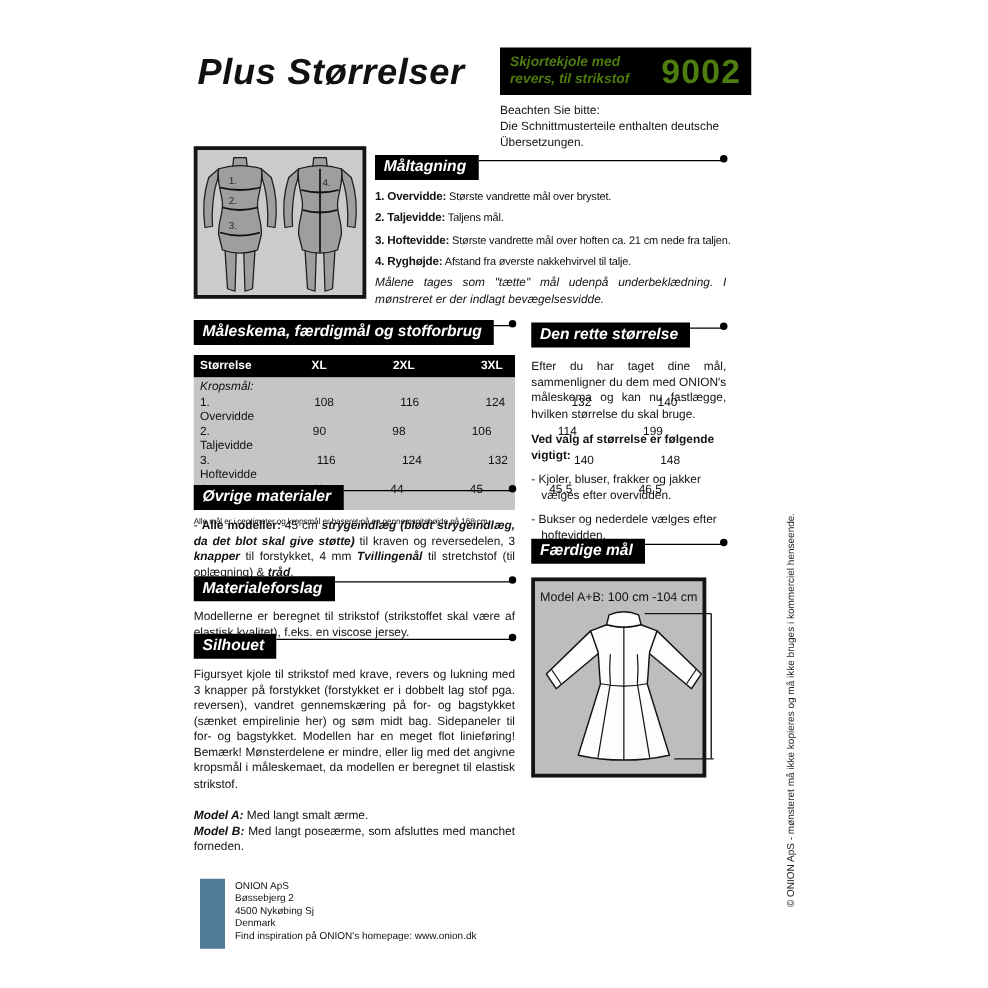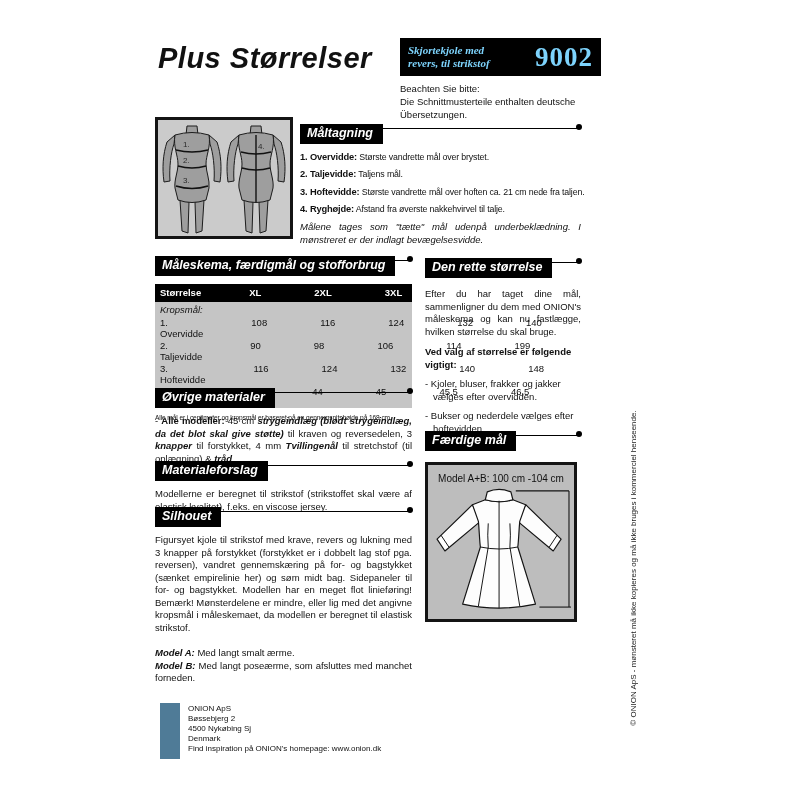--- a/index.html
+++ b/index.html
@@ -3,21 +3,21 @@
 <meta charset="utf-8">
 <style>
   html,body{margin:0;padding:0;background:#fff;}
   .page{position:relative;width:790px;height:790px;background:#ffffff;overflow:hidden;
         font-family:"Liberation Sans",sans-serif;color:#111;}
 
   
   .title{position:absolute;left:158px;top:42px;font-size:29px;font-weight:bold;
          font-style:italic;letter-spacing:0.5px;}
   .pattern-box{position:absolute;left:400px;top:38px;width:201px;height:38px;
-               background:#000;color:#7dd3fc;display:flex;align-items:center;font-family:Liberation Serif, serif;}
+               background:#000;color:#4d7c0f;display:flex;align-items:center;}
   .pattern-sub{padding-left:8px;font-size:11px;font-weight:bold;font-style:italic;line-height:13px;}
   .pattern-num{margin-left:auto;padding-right:8px;font-size:27px;font-weight:bold;letter-spacing:1px;}
   .german{position:absolute;left:400px;top:82px;font-size:9.5px;line-height:13px;}
 
   
   .sechead{display:flex;align-items:flex-start;text-align:right;}
   .seclabel{background:#000;color:#fff;font-style:italic;font-weight:bold;
             font-size:12.5px;padding:2px 10px 4px 7px;white-space:nowrap;}
   .rule{flex:1;margin-top:4px;border-top:1.5px solid #000;position:relative;}
   .rule::after{content:"";position:absolute;right:-1px;top:-5px;width:6px;height:6px;
@@ -54,21 +54,21 @@
   .tdark .tr:last-child{padding-bottom:3px;}
   .footnote{margin-top:6px;font-size:6.6px;letter-spacing:-0.1px;}
 
   .modelline{font-size:9.5px;line-height:12.5px;text-align:justify;}
 
   
   .rightcol-sec{position:absolute;left:425px;width:156px;}
   .subhead{margin-top:8px;font-size:9.5px;line-height:12.5px;font-weight:bold;}
   .bullet{margin-top:7px;font-size:9.5px;line-height:12.5px;padding-left:8px;text-indent:-8px;}
 
-  .graybox{margin-top:11px;width:152px;height:160px;background:#bdbdbd;
+  .graybox{margin-top:11px;width:140px;height:160px;background:#bdbdbd;
            border:3px solid #141414;box-sizing:border-box;}
   .graybox .mlabel{text-align:center;font-size:10px;margin-top:8px;}
 
   
   .footer{position:absolute;left:160px;top:703px;display:flex;}
   .fblue{width:20px;height:56px;}
   .ftext{margin-left:8px;font-size:8px;line-height:10px;padding-top:1px;}
 
   
   .copyright{position:absolute;left:633px;top:568px;transform:translate(-50%,-50%) rotate(-90deg);

